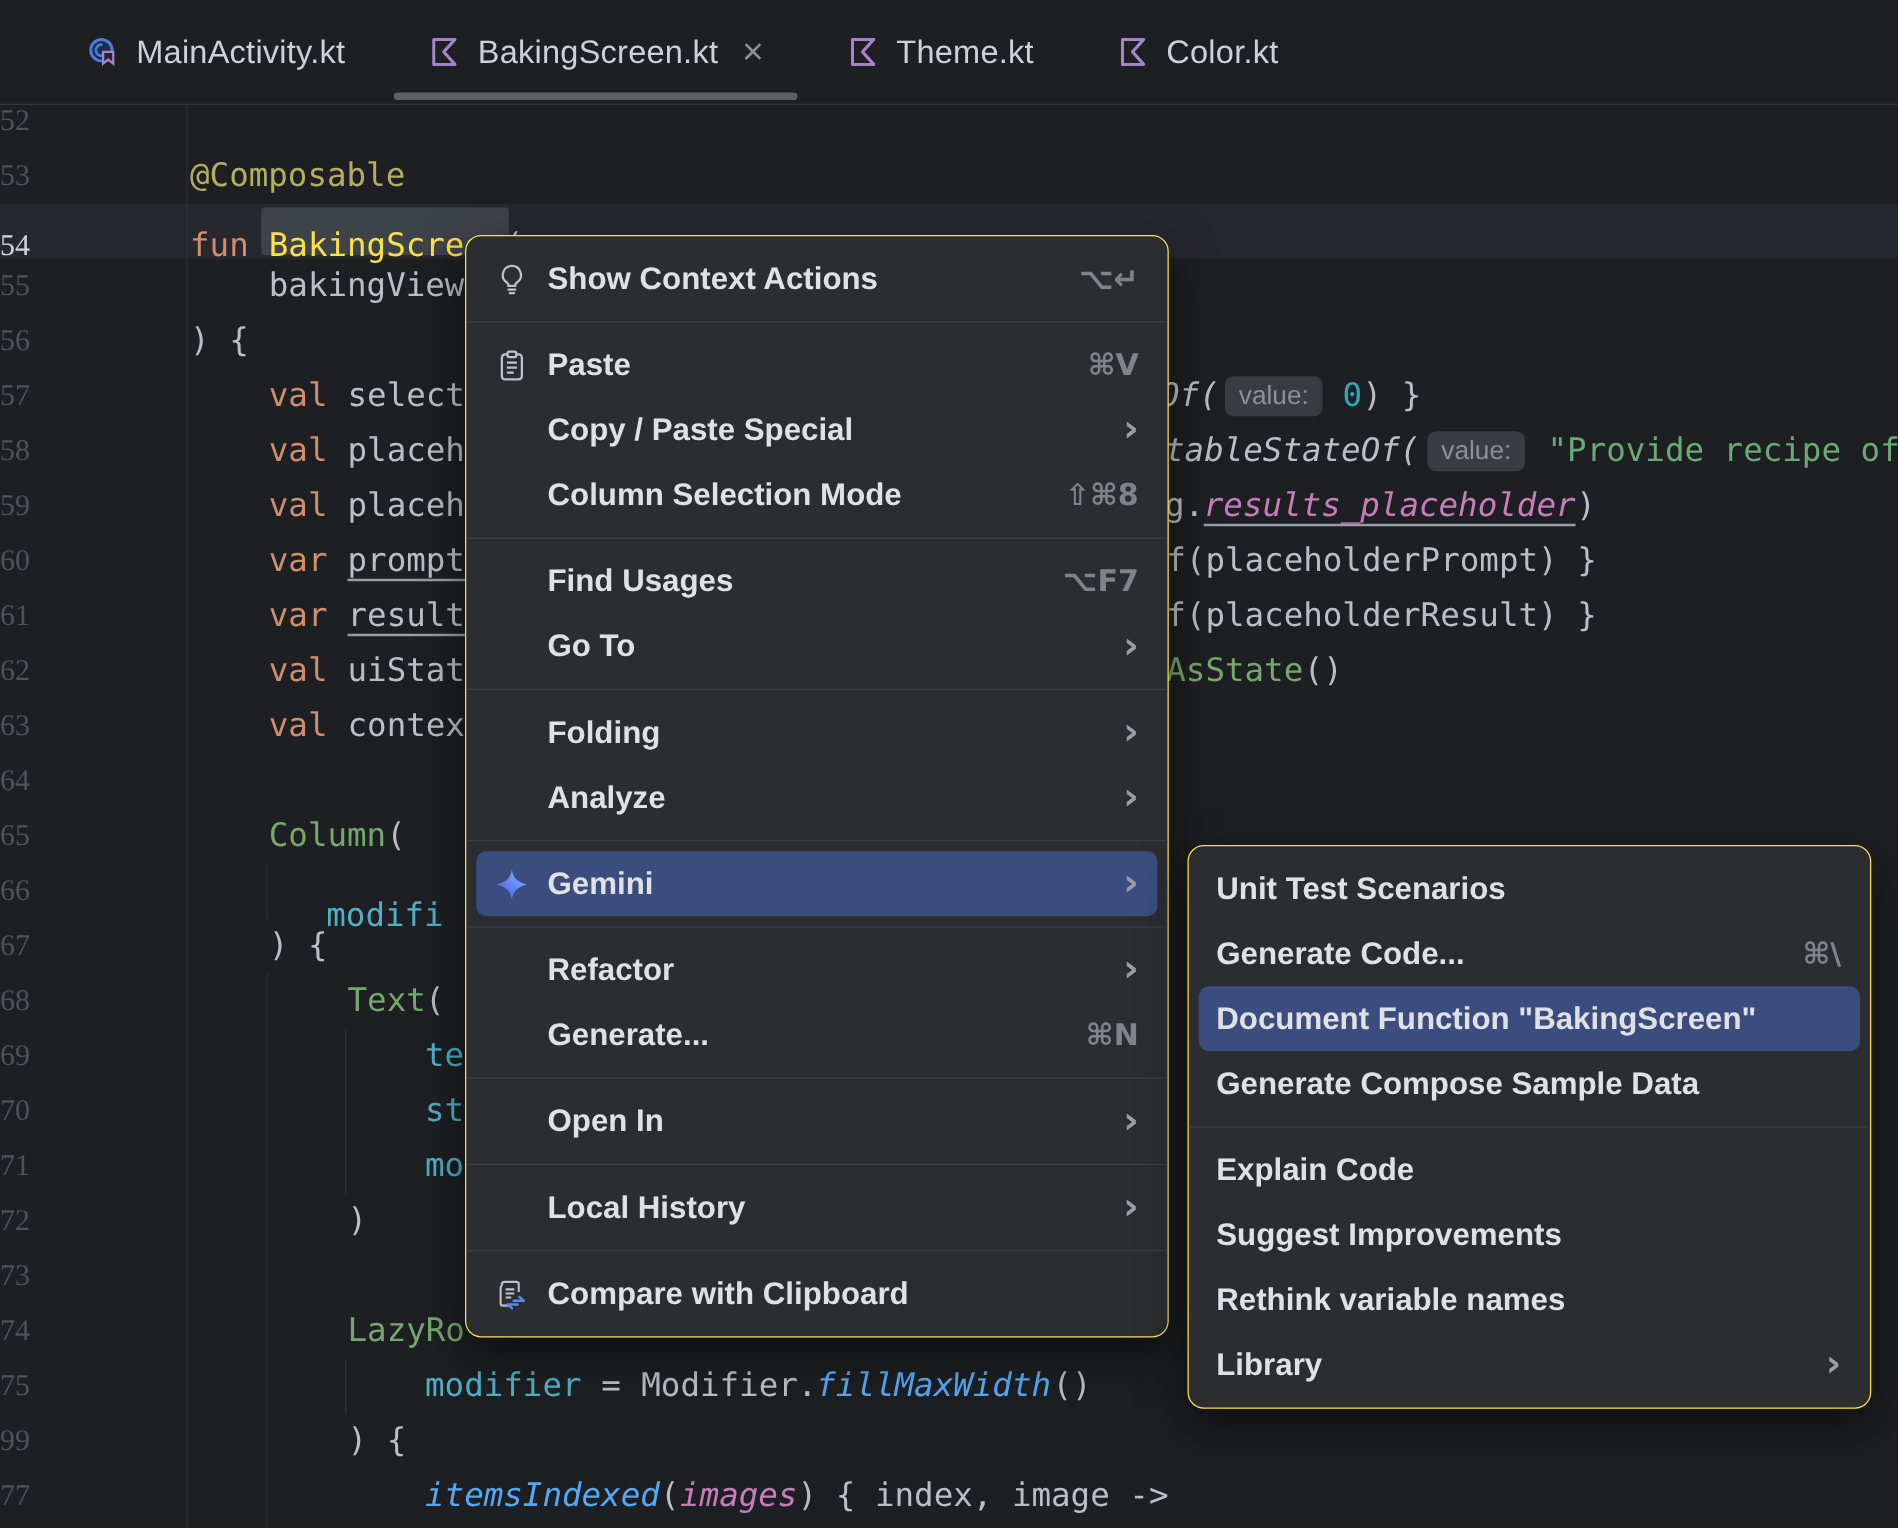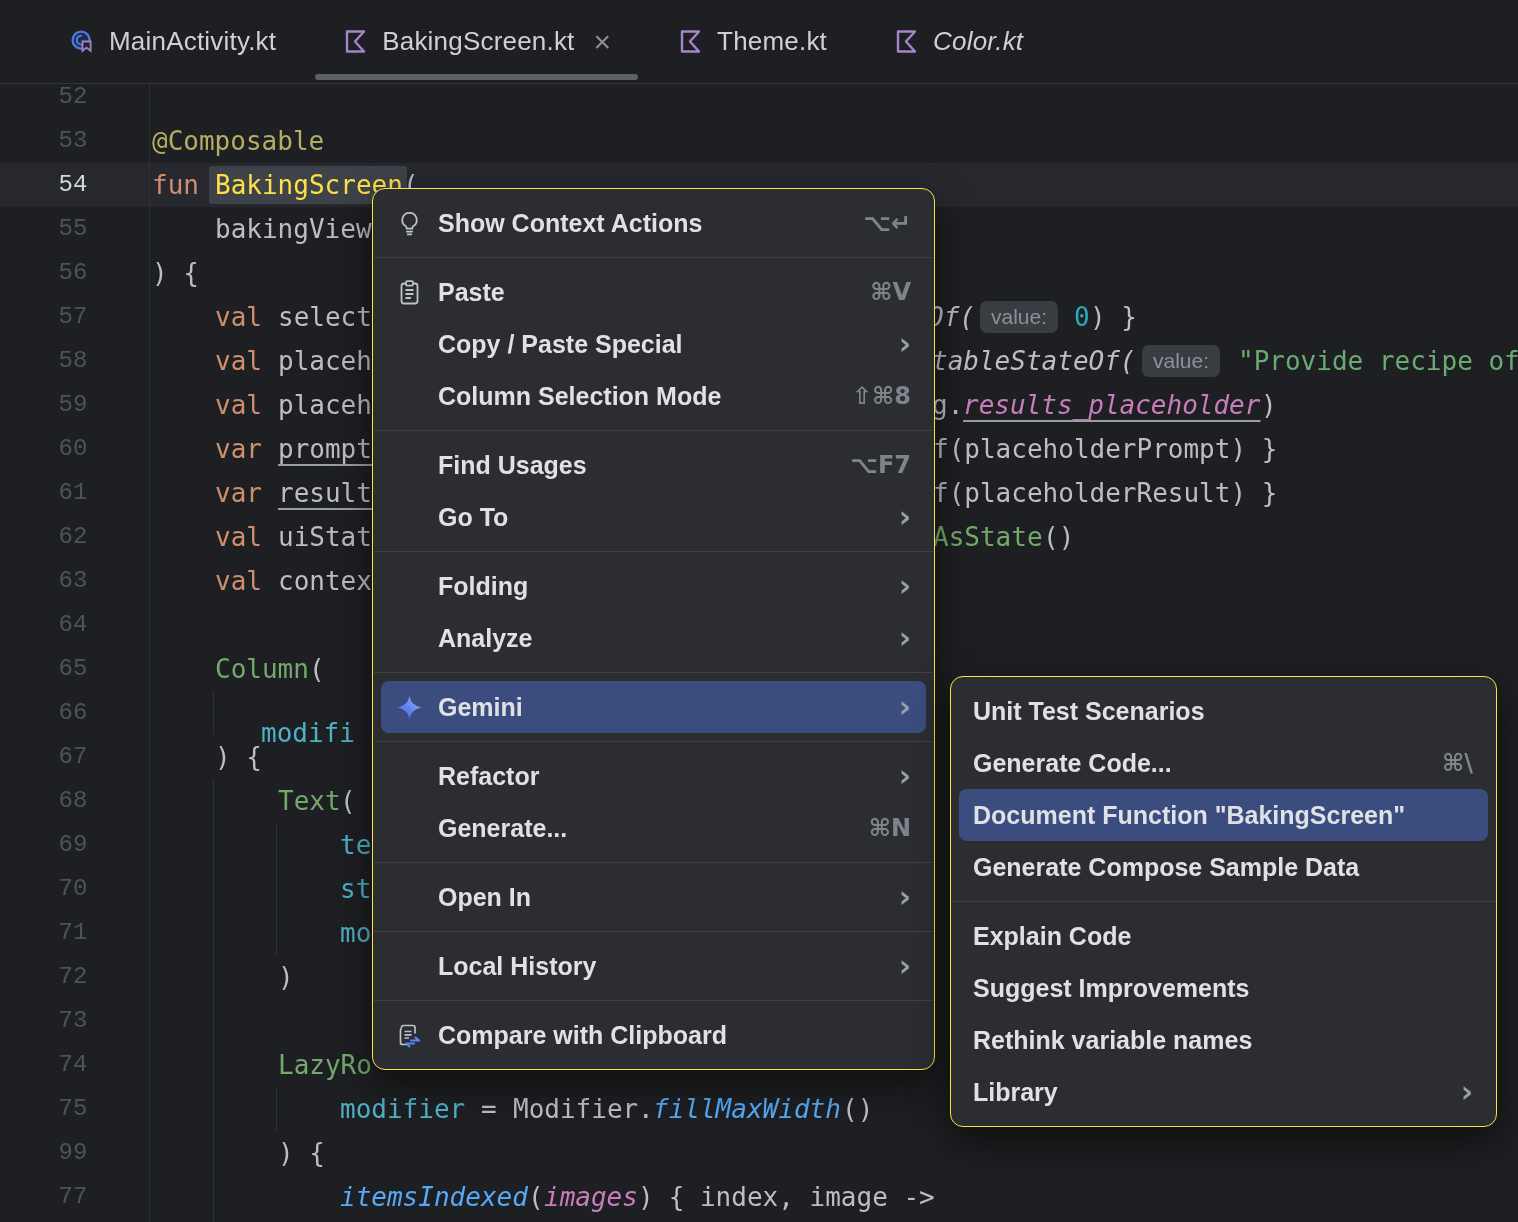--- a/index.html
+++ b/index.html
@@ -4,35 +4,35 @@
 <style>
   html,body{margin:0;padding:0;background:#1e1f22;width:1518px;height:1222px;overflow:hidden;}
   *{box-sizing:border-box;}
   body{font-family:"Liberation Sans",sans-serif;-webkit-font-smoothing:antialiased;}
 
   
   #tabbar{position:absolute;left:0;top:0;width:1518px;height:84px;background:#1e1f22;
           border-bottom:1px solid #34363b;display:flex;align-items:stretch;z-index:5;padding-left:36px;}
   .tab{position:relative;display:flex;align-items:center;gap:13px;padding:0 33px;cursor:default;}
   .tab .tlabel{font-size:26px;color:#ced0d6;letter-spacing:.2px;}
-  .tab.preview .tlabel{font-style:italic;text-align:right;}
+  .tab.preview .tlabel{text-align:right;}
   .tab .ticon{width:27px;height:27px;flex:0 0 auto;}
   .tab .tclose{font-size:30px;color:#8c8e94;margin-left:6px;line-height:1;}
   .tab.active::after{content:"";position:absolute;left:6px;right:6px;bottom:3px;height:6px;
           border-radius:3px;background:#5d6066;}
 
   
   #editor{position:absolute;inset:0;z-index:0;}
   .caret-band{position:absolute;left:0;width:1518px;height:44px;background:#26282e;}
   .word-hl{position:absolute;background:#3e4349;border-radius:3px;}
   .guide{position:absolute;width:1px;background:#2f3236;}
   .gutter-border{position:absolute;left:149px;top:84px;bottom:0;width:1px;background:#2c2f33;}
   .crow{position:absolute;left:0;width:1518px;height:44px;}
-  .lnum{position:absolute;left:0;top:0;width:74px;text-align:center;font-family:Liberation Mono, monospace;
-        font-size:24px;line-height:44px;color:#4d525b;margin-left:36px;}
+  .lnum{position:absolute;left:0;top:0;width:74px;text-align:left;font-family:Liberation Serif, serif;
+        font-size:24px;line-height:44px;color:#4d525b;}
   .crow.cur .lnum{color:#d2d5db;}
   .seg{position:absolute;top:0;font-family:"DejaVu Sans Mono",monospace;font-size:26px;line-height:44px;
        white-space:pre;color:#bcbec4;}
   .seg.kw{color:#cf8e6d;}
   .seg.ann{color:#b3ae60;}
   .seg.fndecl{color:#fde047;}
   .seg.comp{color:#74a96b;}
   .seg.str{color:#6aab73;}
   .seg.num{color:#2aacb8;}
   .seg.param{color:#4fb0c6;}
@@ -68,21 +68,21 @@
     <div class="guide" style="left: 213px; top: 779px; height: 443px;"></div>
     <div class="guide" style="left: 276px; top: 823px; height: 132px;"></div>
     <div class="guide" style="left: 276px; top: 1087px; height: 44px;"></div>
     <div class="crow" style="top: 75px;">
       <span class="lnum">52</span>
     </div>
     <div class="crow" style="top: 119px;">
       <span class="lnum">53</span>
       <span class="seg ann" style="left: 152px;">@Composable</span>
     </div>
-    <div class="crow cur" style="top: 163px;">
+    <div class="crow cur" style="top: 175px;">
       <span class="lnum">54</span>
       <span class="seg kw" style="left: 152px;">fun</span>
       <span class="seg fndecl" style="left: 215px;">BakingScreen</span>
       <span class="seg txt" style="left: 403px;">(</span>
     </div>
     <div class="crow" style="top: 207px;">
       <span class="lnum">55</span>
       <span class="seg txt" style="left: 215px;">bakingView</span>
     </div>
     <div class="crow" style="top: 251px;">

